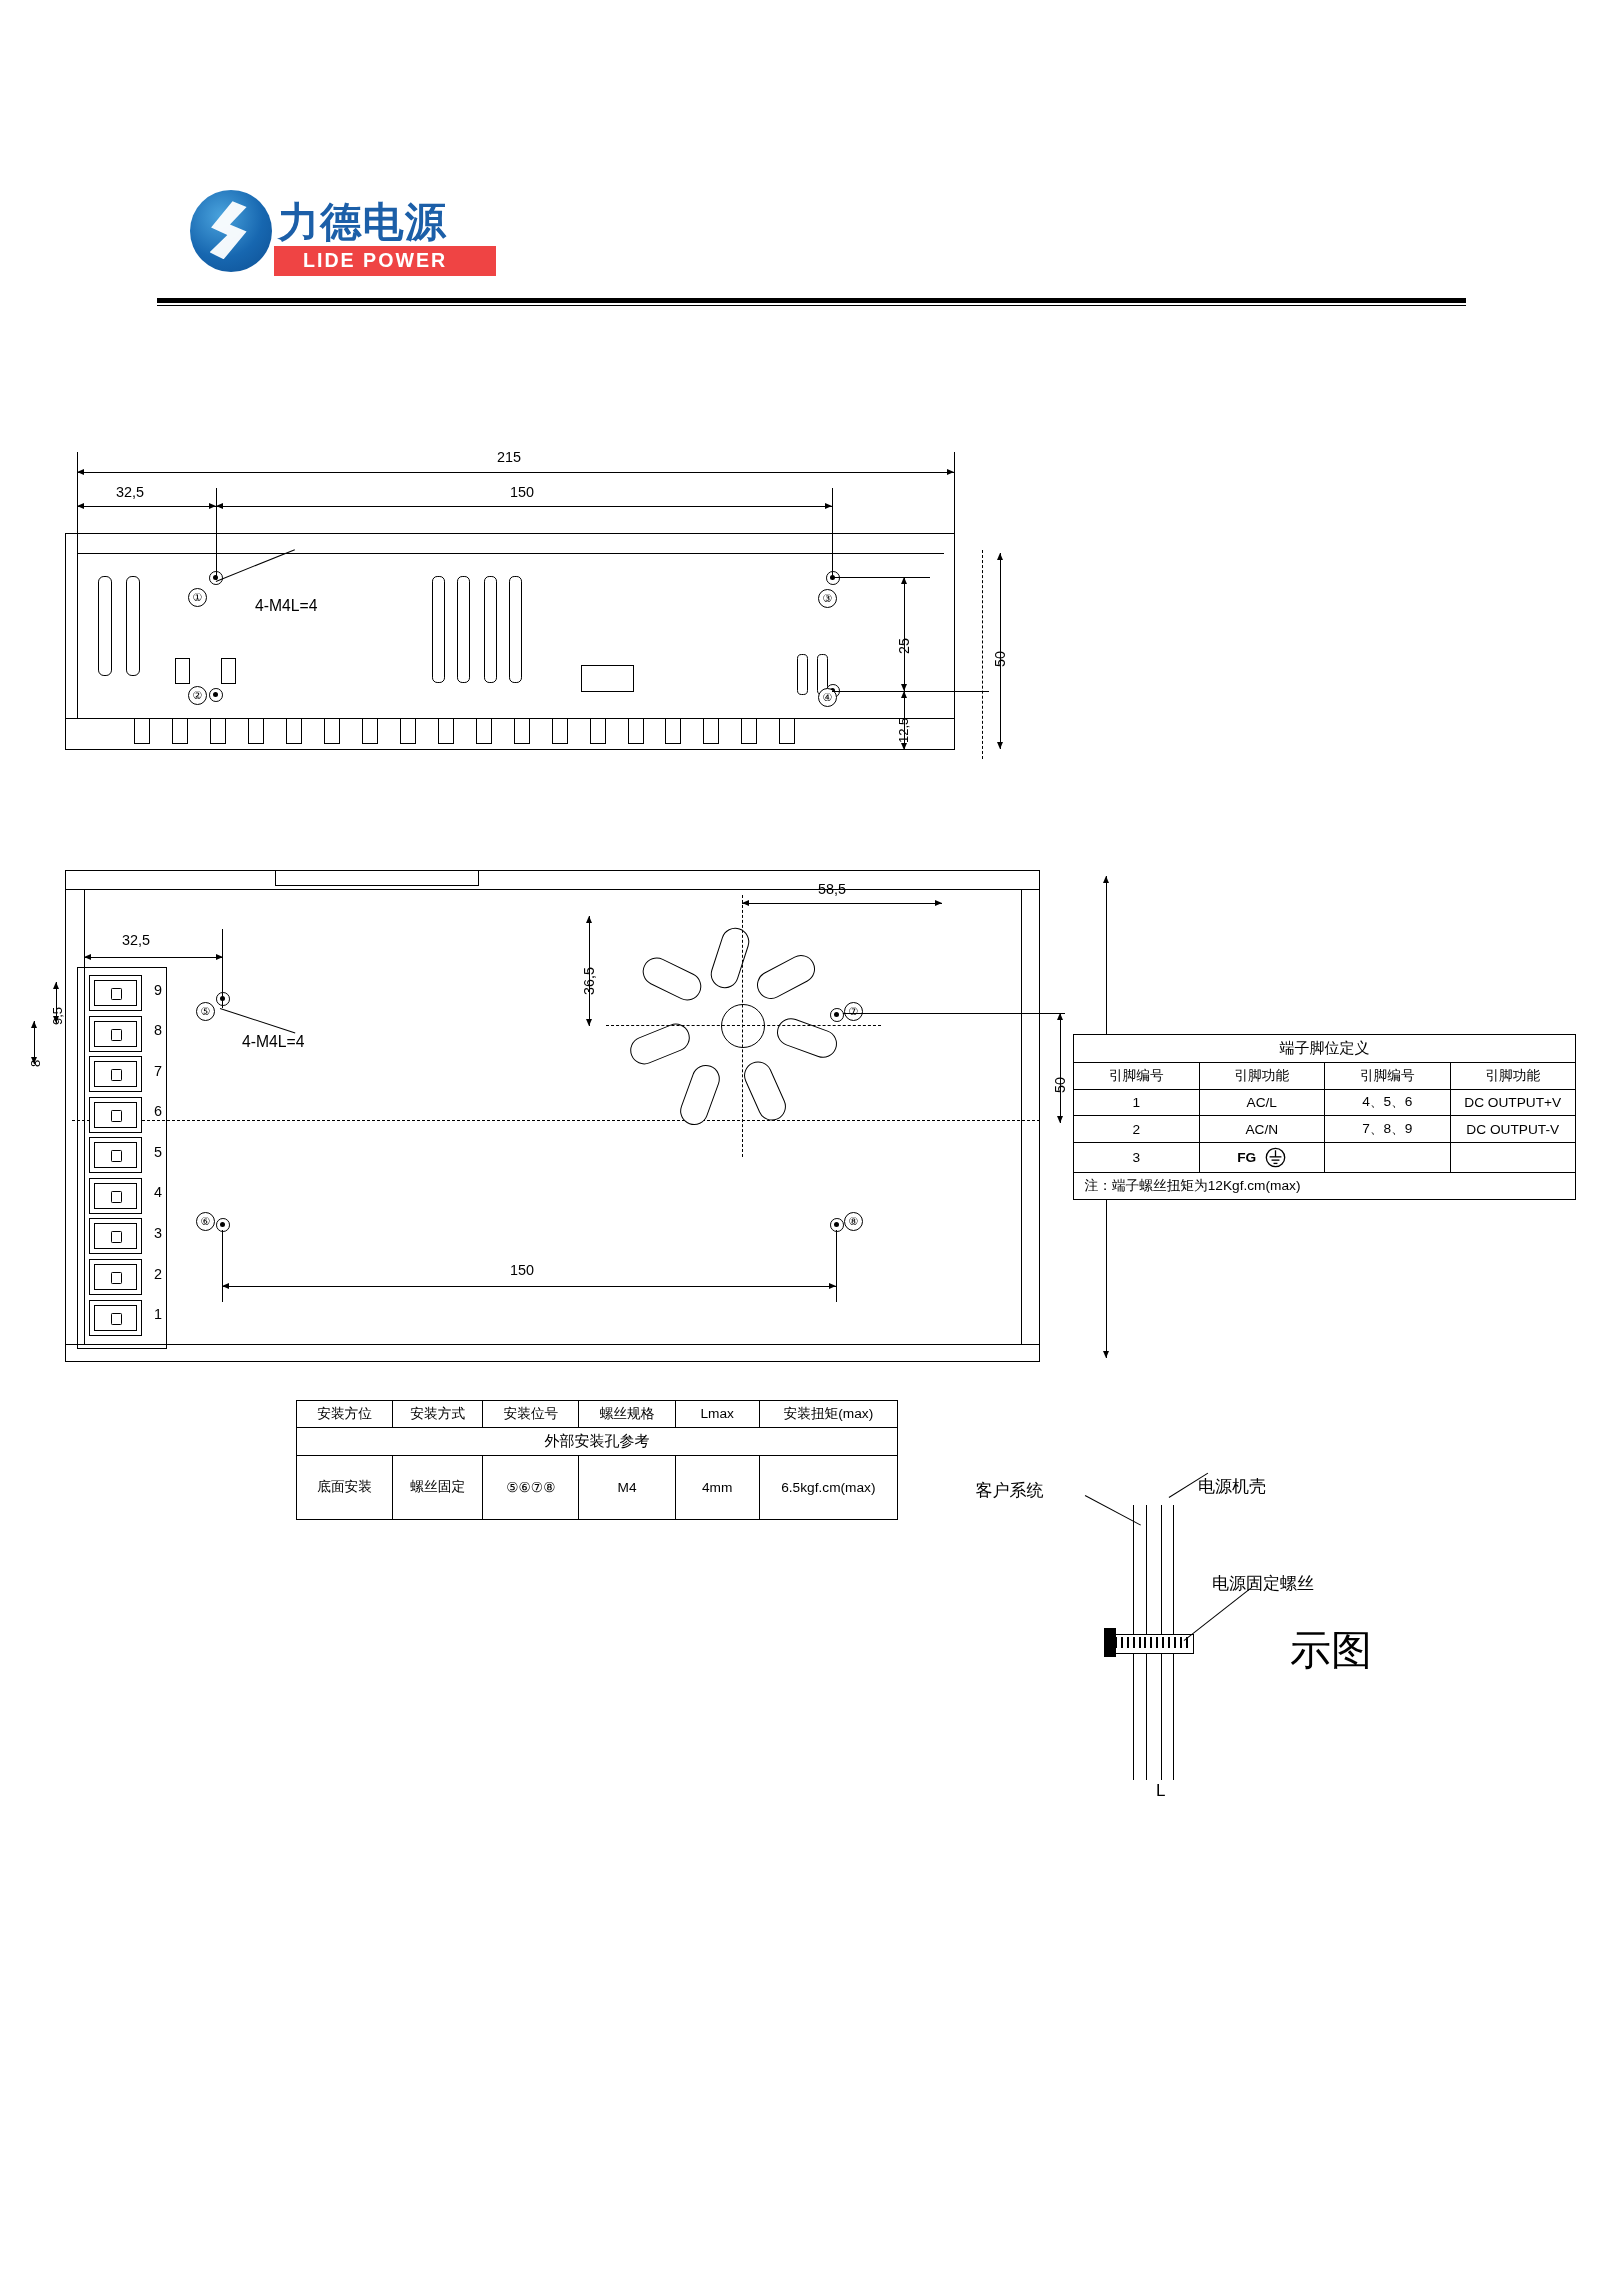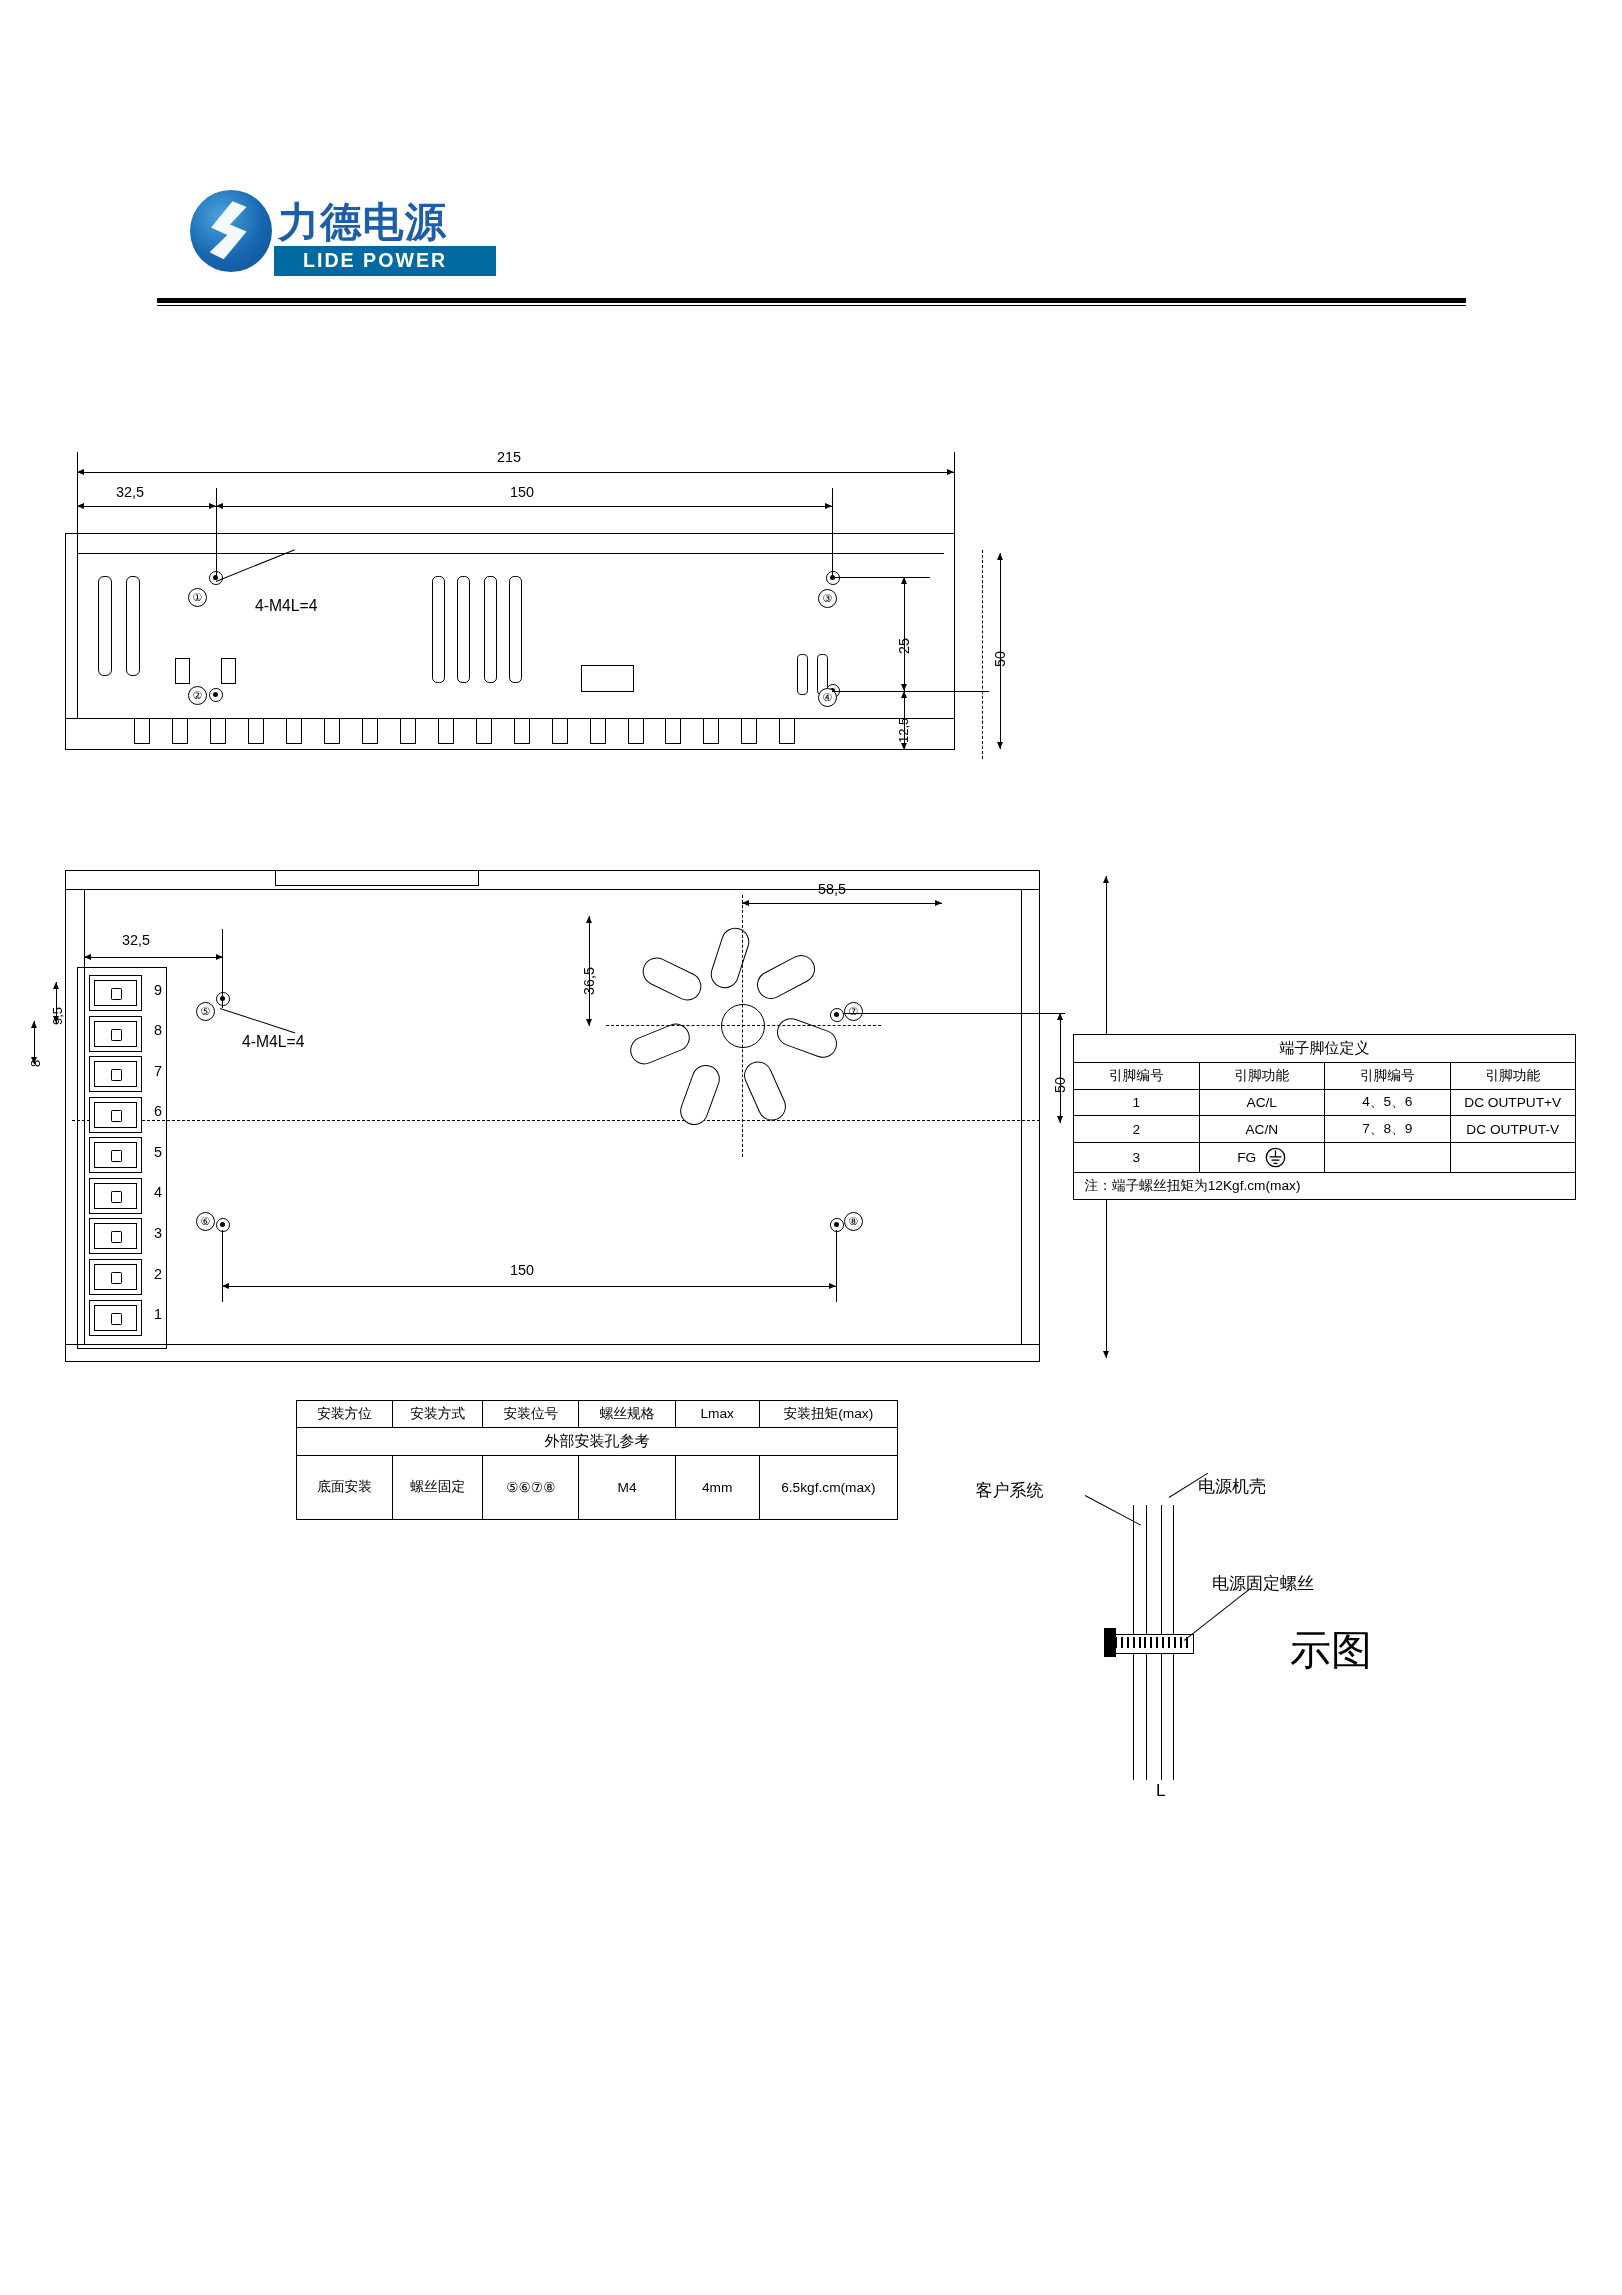--- a/index.html
+++ b/index.html
@@ -29,21 +29,21 @@
     opacity:.95;
   }
   .logo-cn {
     position: absolute; left: 88px; top: 5.2px;
     font-family: "Liberation Serif", serif;
     font-size: 41px; font-weight: 700; color: #1c5fa8; letter-spacing: 1.3px;
     white-space: nowrap;
   }
   .logo-en-bar {
     position: absolute; left: 84px; top: 56px; width: 222px; height: 30px;
-    background: #0369a1;
+    background: #ef4444;
   }
   .logo-en-bar span {
     position: absolute; left: 29px; top: 3.9px;
     color: #fff; font-family: "Liberation Sans", sans-serif;
     font-size: 19.6px; font-weight: 700; letter-spacing: 2px;
   }
   .header-title {
     position: absolute; left: 851px; top: 36px;
     font-family: "Liberation Serif", serif;
     font-size: 27.5px; font-weight: 700; letter-spacing: 0.7px;
@@ -359,21 +359,21 @@
     </tr>
     <tr>
       <td>2</td>
       <td>AC/N</td>
       <td>7、8、9</td>
       <td>DC OUTPUT-V</td>
     </tr>
     <tr>
       <td>3</td>
       <td>
-        <span style="display:inline-block; vertical-align:middle;">FG</span>
+        <span style="display:inline-block; vertical-align:middle;font-weight:bold;">FG</span>
         <span style="display:inline-block; position:relative; width:21px; height:21px; vertical-align:middle; margin-left:5.2px;">
           <svg width="21" height="21" viewBox="0 0 32 32">
             <circle cx="16" cy="16" r="14" fill="none" stroke="#000" stroke-width="2"></circle>
             <line x1="16" y1="5" x2="16" y2="15" stroke="#000" stroke-width="2"></line>
             <line x1="7" y1="15" x2="25" y2="15" stroke="#000" stroke-width="2"></line>
             <line x1="10" y1="20" x2="22" y2="20" stroke="#000" stroke-width="2"></line>
             <line x1="13" y1="25" x2="19" y2="25" stroke="#000" stroke-width="2"></line>
           </svg>
         </span>
       </td>

